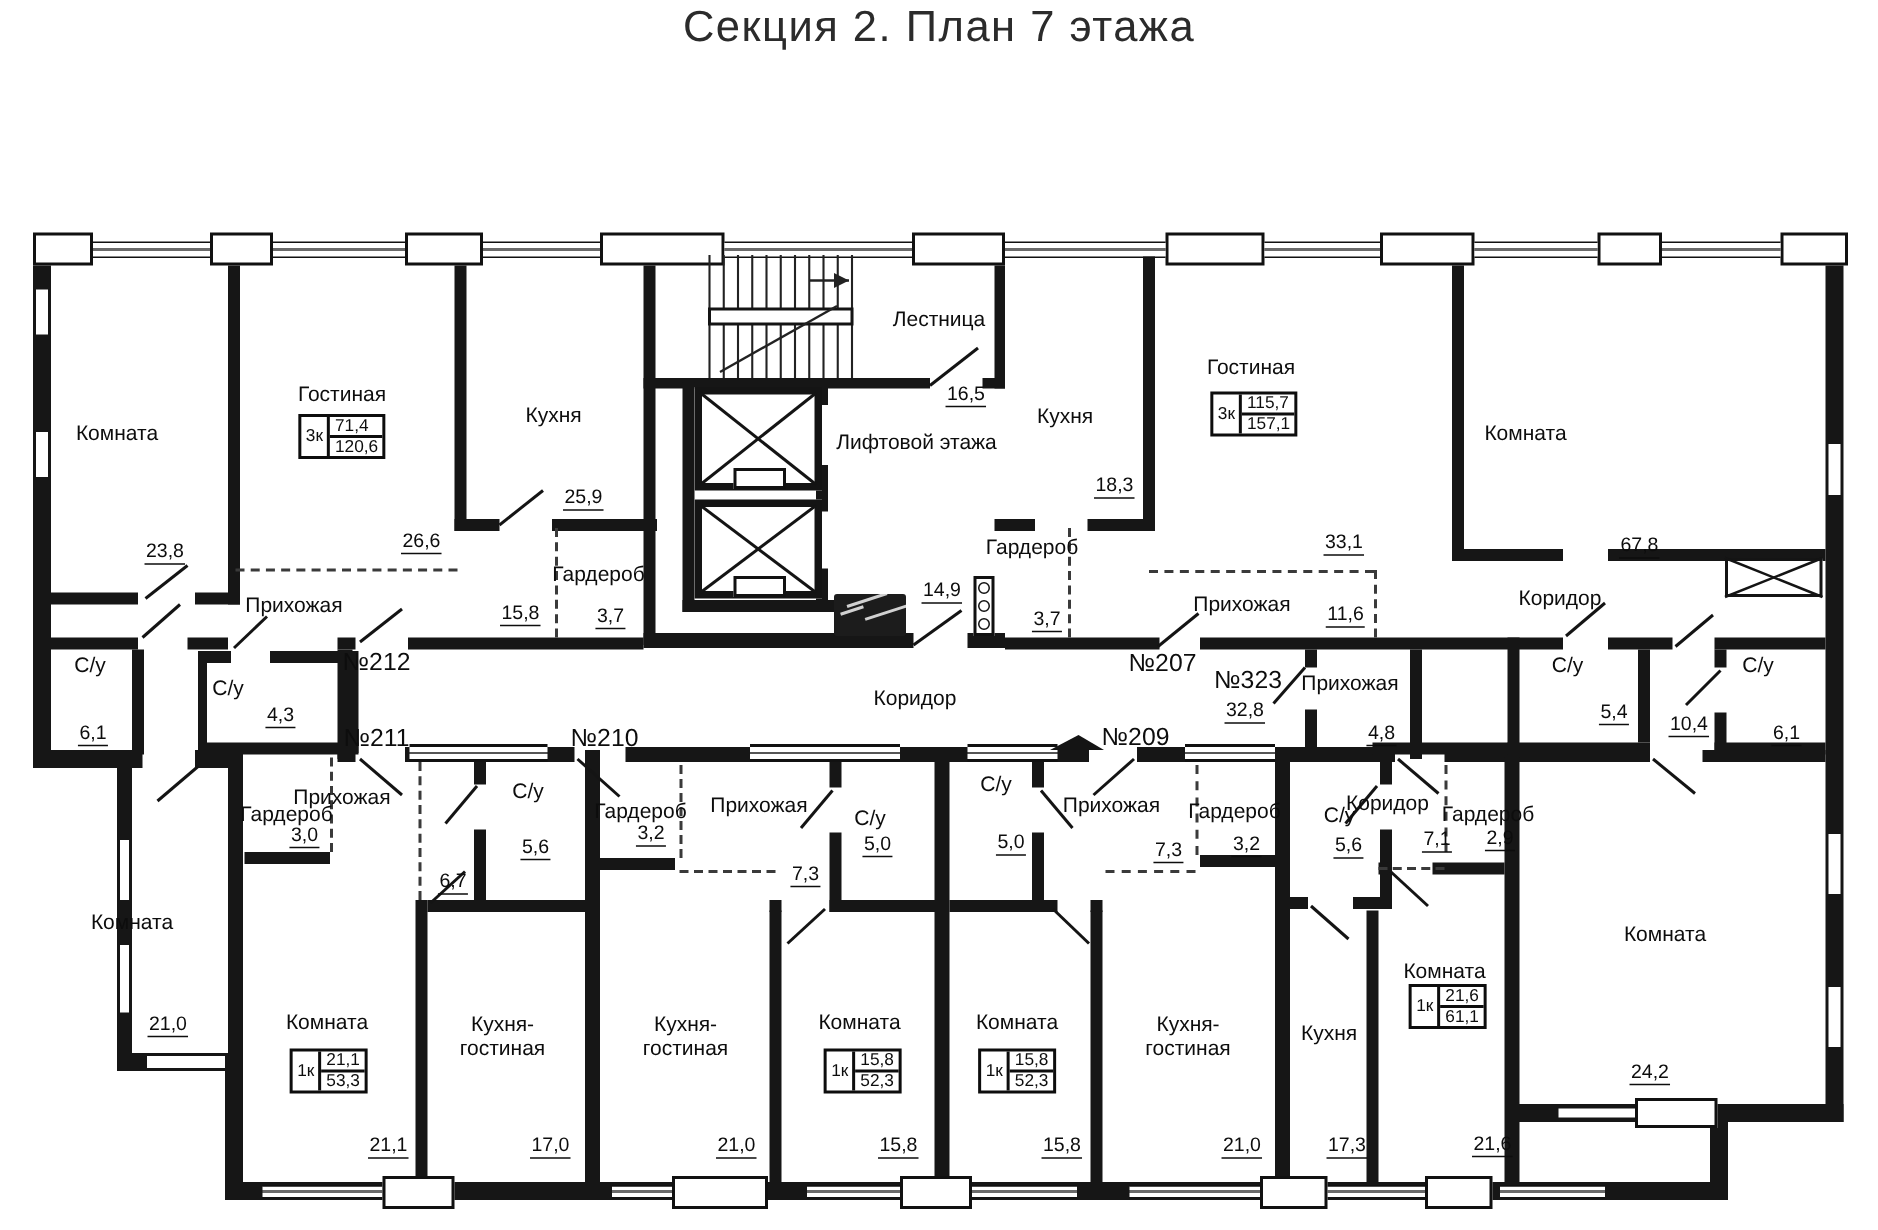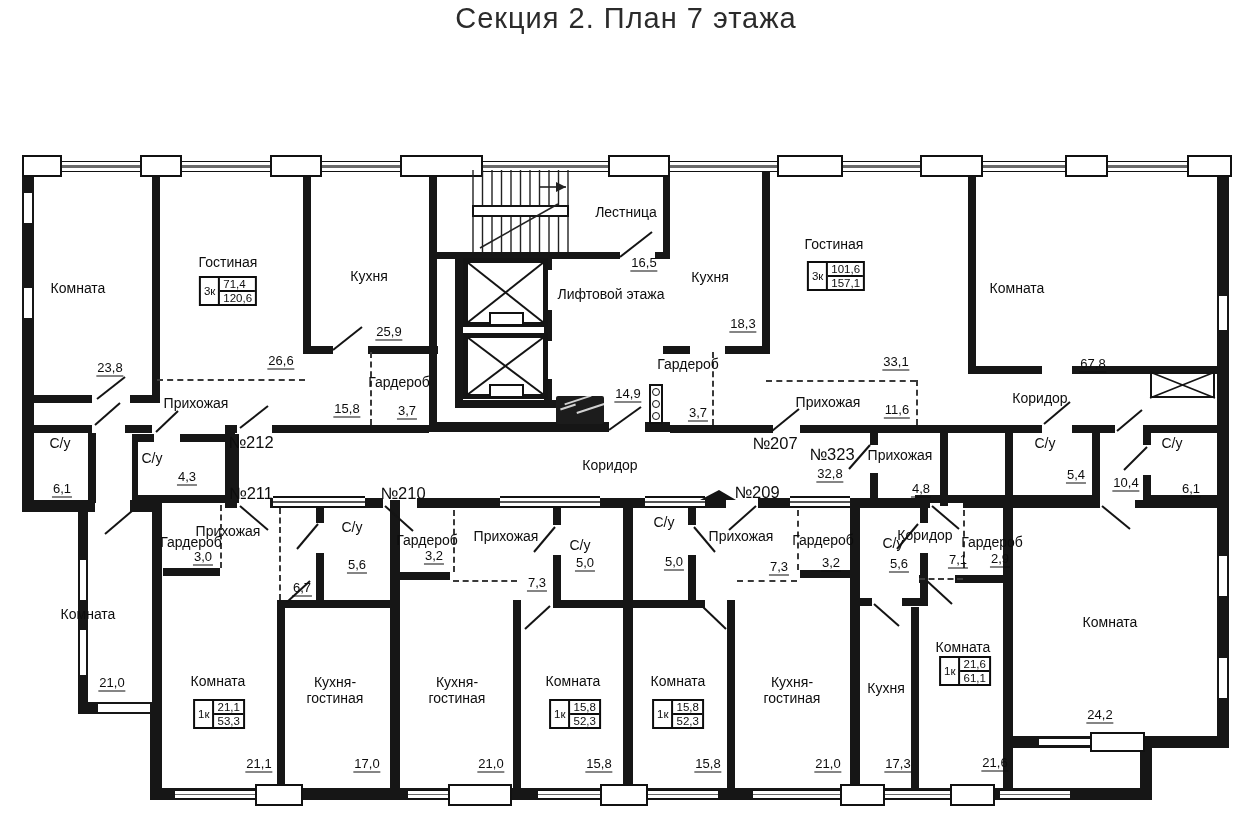--- a/index.html
+++ b/index.html
@@ -347,21 +347,21 @@
       <div class="area" style="left: 1100px; top: 715px; text-align: right;">24,2</div>
       <div class="lbl" style="left: 626px; top: 213px;">Лестница</div>
       <div class="area" style="left: 644px; top: 231px; margin-top: 32px;">16,5</div>
       <div class="lbl" style="left: 611px; top: 295px;">Лифтовой этажа</div>
       <div class="area" style="left: 628px; top: 394px;">14,9</div>
       <div class="lbl" style="left: 610px; top: 466px;">Коридор</div>
       <div class="aptnum" style="left: 775px; top: 443px;">№207</div>
       <div class="badge" style="left: 836px; top: 276px;">
         <span class="bk">3к</span>
         <span class="bcol">
-          <span>101,6</span>
+          <span>115,7</span>
           <span>157,1</span>
         </span>
       </div>
       <div class="aptnum" style="left: 832px; top: 454px;">№323</div>
       <div class="area" style="left: 830px; top: 474px;">32,8</div>
       <div class="badge" style="left: 965px; top: 671px;">
         <span class="bk">1к</span>
         <span class="bcol">
           <span>21,6</span>
           <span>61,1</span>

